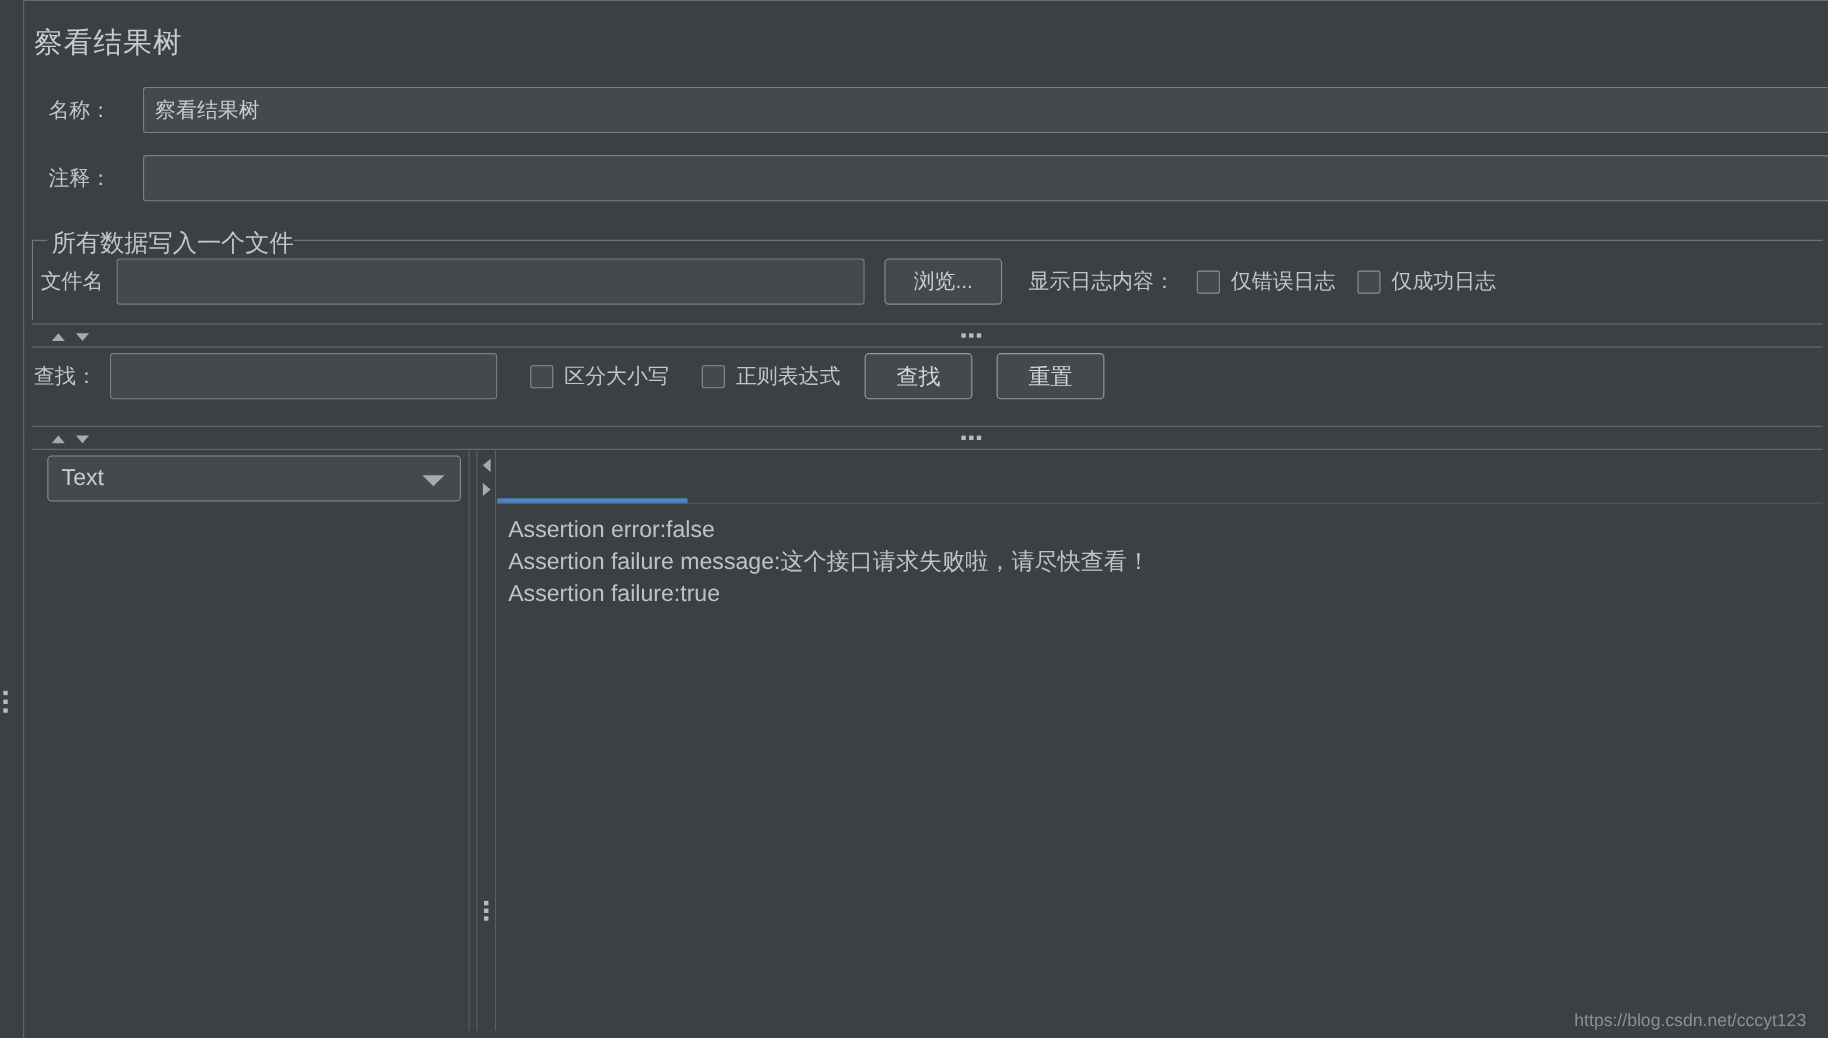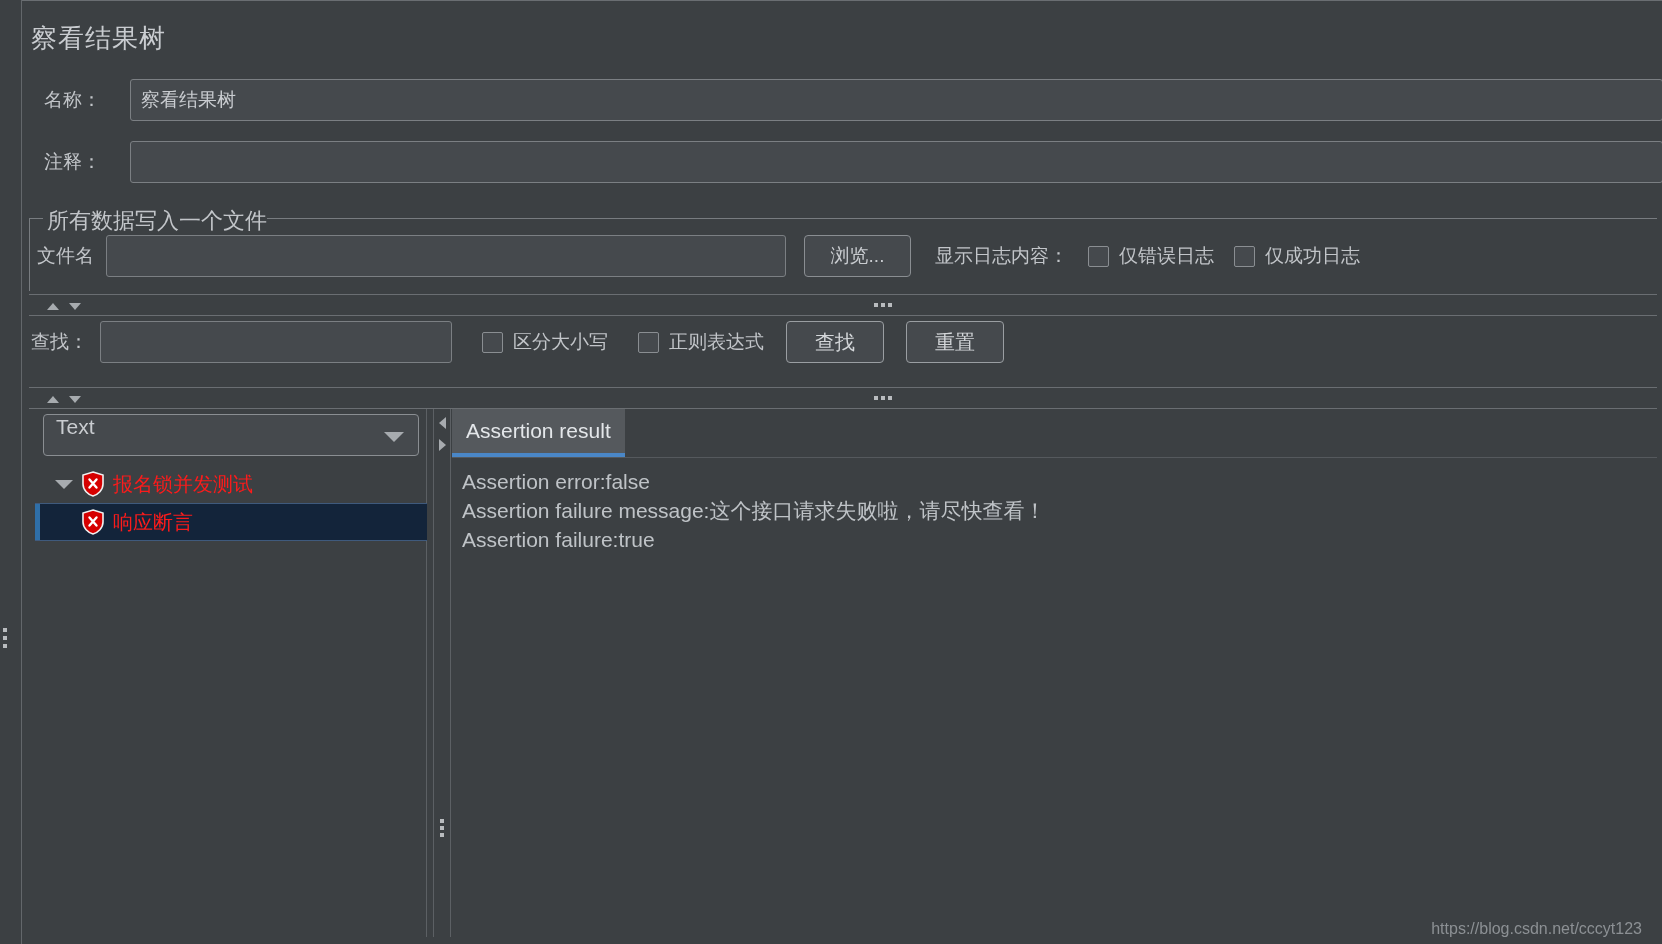--- a/index.html
+++ b/index.html
@@ -176,21 +176,21 @@
     width: 392px; height: 528px;
     border: 1px solid #5c6064;
     border-top: none; border-left: none; border-bottom: none;
   }
   .combo {
     position: absolute; left: 8px; top: 5px;
     width: 376px; height: 42px;
     background: #45494d;
     border: 1px solid #8a8e92;
     border-radius: 4px;
-    display: flex; align-items: flex-start;
+    display: flex; align-items: center;
   }
   .combo .combo-text { font-size: 21px; color: #c9ccd0; padding-left: 12px; }
   .combo .combo-arrow {
     position: absolute; right: 14px; top: 17px;
     width: 0; height: 0;
     border-left: 10px solid transparent;
     border-right: 10px solid transparent;
     border-top: 10px solid #a7abaf;
   }
 
@@ -371,58 +371,34 @@
     </div>
 
     <div class="lower">
 
       <div class="tree-col">
         <div class="combo">
           <span class="combo-text">Text</span>
           <span class="combo-arrow"></span>
         </div>
 
-        <div class="tree">
-          <div class="tree-row">
-            <span class="tree-toggle"></span>
-            <span class="shield">
-              <svg width="24" height="26" viewBox="0 0 24 26">
-                <path d="M12 1 L22 4 V13 C22 19 17 23.5 12 25 C7 23.5 2 19 2 13 V4 Z" fill="#d60000" stroke="#f0f0f0" stroke-width="1.6"></path>
-                <path d="M8.5 8.5 L15.5 16.5 M15.5 8.5 L8.5 16.5" stroke="#ffffff" stroke-width="2.4" stroke-linecap="round"></path>
-              </svg>
-            </span>
-            <span class="tree-label">报名锁并发测试</span>
-          </div>
-
-          <div class="tree-row selected">
-            <span class="tree-indent"></span>
-            <span class="shield">
-              <svg width="24" height="26" viewBox="0 0 24 26">
-                <path d="M12 1 L22 4 V13 C22 19 17 23.5 12 25 C7 23.5 2 19 2 13 V4 Z" fill="#d60000" stroke="#f0f0f0" stroke-width="1.6"></path>
-                <path d="M8.5 8.5 L15.5 16.5 M15.5 8.5 L8.5 16.5" stroke="#ffffff" stroke-width="2.4" stroke-linecap="round"></path>
-              </svg>
-            </span>
-            <span class="tree-label">响应断言</span>
-          </div>
-        </div>
       </div>
 
       <div class="vsplit">
         <span class="arr-l"></span>
         <span class="arr-r"></span>
         <span class="vgrip">
             <i></i>
             <i></i>
             <i></i>
           </span>
       </div>
 
       <div class="tab-col">
         <div class="tabstrip">
-          <div class="tab">Assertion result</div>
           <div class="tab-underline" style="width: 172.734px;"></div>
           <div class="tab-sep"></div>
         </div>
         <div class="result-body">
           <div class="result-line">Assertion error:false</div>
           <div class="result-line">Assertion failure message:这个接口请求失败啦，请尽快查看！</div>
           <div class="result-line">Assertion failure:true</div>
         </div>
       </div>
 

